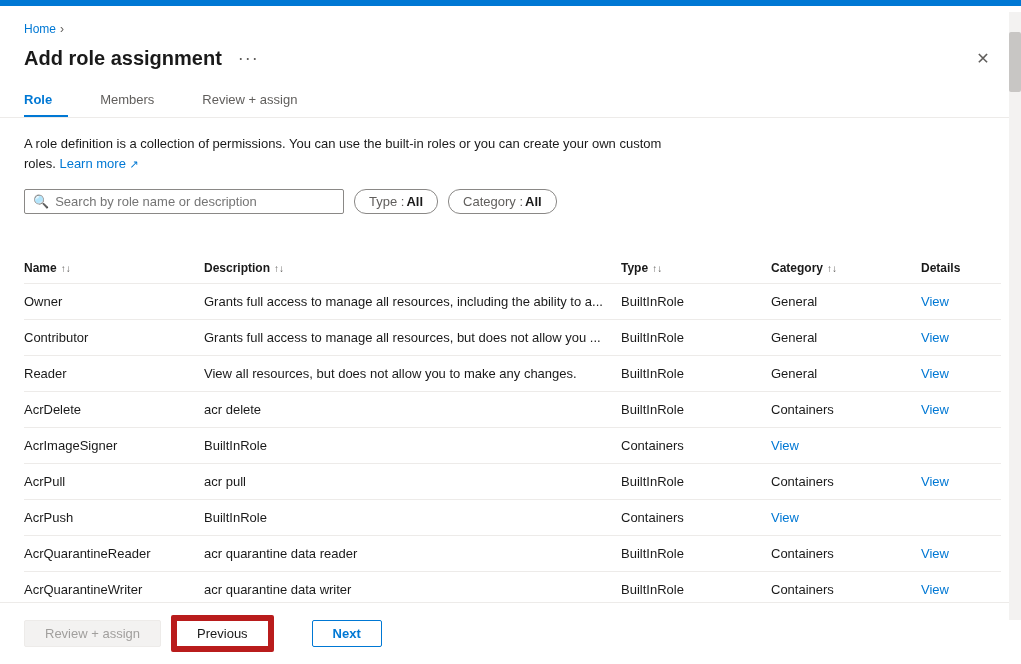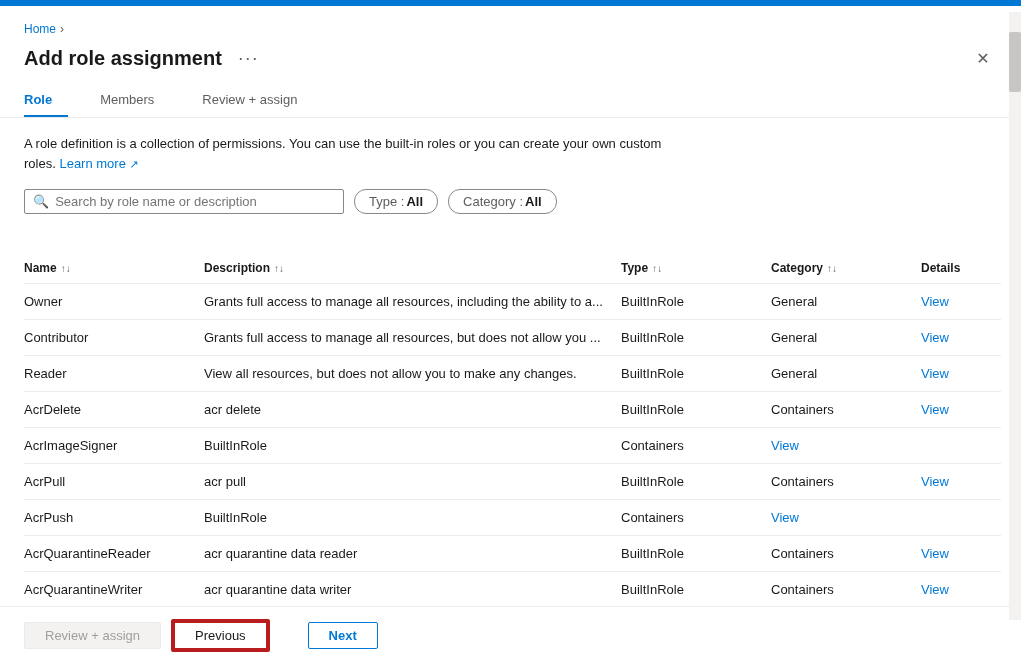--- a/index.html
+++ b/index.html
@@ -219,21 +219,21 @@
     .btn {
       padding: 5px 20px;
       font-size: 13px;
       font-family: inherit;
       cursor: pointer;
       border-radius: 2px;
       border: 1px solid transparent;
     }
     .btn-default {
       background: #fff;
-      border: 4px solid #b91c1c;
+      border: 6px solid #b91c1c;
       color: #1a1a1a;
     }
     .btn-disabled {
       background: #f3f2f1;
       border: 1px solid #edebe9;
       color: #a19f9d;
       cursor: default;
     }
     .btn-next {
       background: #fff;

